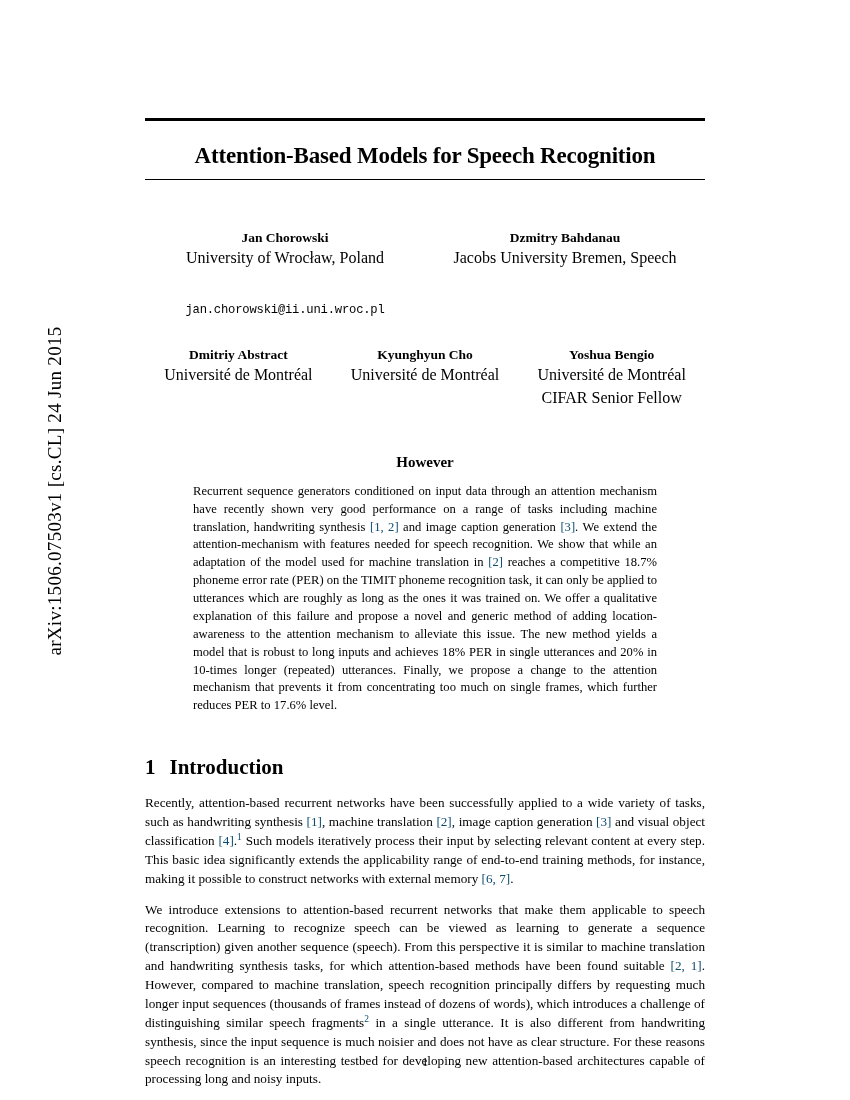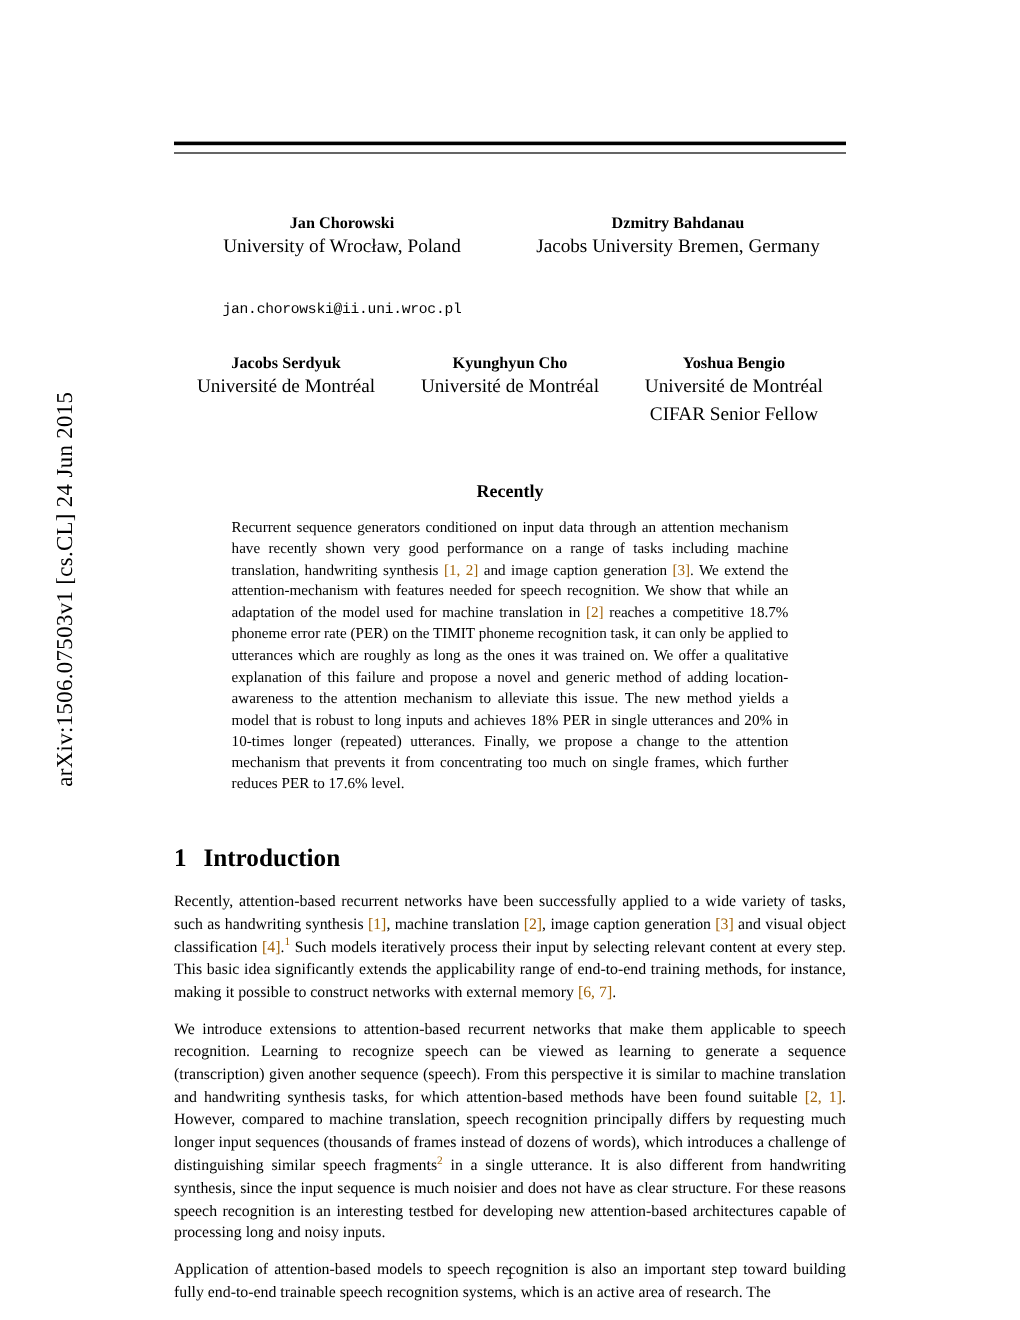--- a/index.html
+++ b/index.html
@@ -59,21 +59,21 @@
     text-align: center;
     margin: 22px 0 10px 0;
     letter-spacing: -0.2px;
   }
 
   .authors-block {
     margin-top: 48px;
   }
   .author-row {
     display: flex;
-    justify-content: flex-start;
+    justify-content: center;
     text-align: center;
   }
   .author-row.row1 { margin-bottom: 26px; }
   .author-cell {
     width: 50%;
     font-size: 13.5px;
     line-height: 1.42;
   }
   .author-row.row2 .author-cell { width: 33.33%; }
   .author-name {
@@ -111,21 +111,21 @@
   h2.section .secnum { margin-right: 14px; }
 
   p.body {
     font-size: 13.2px;
     line-height: 1.43;
     text-align: justify;
     margin: 0 0 12px 0;
   }
 
   a.cite, .cite {
-    color: #a16207;
+    color: #0c4a6e;
     text-decoration: none;
   }
   sup { font-size: 0.72em; line-height: 0; }
 
   .page-number {
     position: absolute;
     bottom: 30px;
     left: 0;
     right: 0;
     text-align: center;
@@ -136,53 +136,54 @@
 <body>
 
 <div class="page">
 
   <div class="arxiv-stamp">arXiv:1506.07503v1  [cs.CL]  24 Jun 2015</div>
 
   <div class="content">
 
     <div class="rule-top"></div>
 
+    <div class="title">Attention-Based Models for Speech Recognition</div>
 
     <div class="rule-under-title"></div>
 
     <div class="authors-block">
       <div class="author-row row1">
         <div class="author-cell">
           <div class="author-name">Jan Chorowski</div>
           <div class="author-aff">University of Wrocław, Poland</div>
           <div class="author-email">jan.chorowski@ii.uni.wroc.pl</div>
         </div>
         <div class="author-cell">
           <div class="author-name">Dzmitry Bahdanau</div>
-          <div class="author-aff">Jacobs University Bremen, Germany</div>
+          <div class="author-aff">Jacobs University Bremen, Speech</div>
         </div>
       </div>
       <div class="author-row row2">
         <div class="author-cell">
-          <div class="author-name">Jacobs Serdyuk</div>
+          <div class="author-name">Dmitriy Abstract</div>
           <div class="author-aff">Université de Montréal</div>
         </div>
         <div class="author-cell">
           <div class="author-name">Kyunghyun Cho</div>
           <div class="author-aff">Université de Montréal</div>
         </div>
         <div class="author-cell">
           <div class="author-name">Yoshua Bengio</div>
           <div class="author-aff">Université de Montréal</div>
           <div class="author-aff">CIFAR Senior Fellow</div>
         </div>
       </div>
     </div>
 
-    <div class="abstract-head">Recently</div>
+    <div class="abstract-head">However</div>
     <div class="abstract-body" id="abstract-body"><span>Recurrent sequence generators conditioned on input data through an attention mechanism have recently shown very good performance on a range of tasks including machine translation, handwriting synthesis </span><span class="cite">[1, 2]</span><span> and image caption generation </span><span class="cite">[3]</span><span>. We extend the attention-mechanism with features needed for speech recognition. We show that while an adaptation of the model used for machine translation in </span><span class="cite">[2]</span><span> reaches a competitive 18.7% phoneme error rate (PER) on the TIMIT phoneme recognition task, it can only be applied to utterances which are roughly as long as the ones it was trained on. We offer a qualitative explanation of this failure and propose a novel and generic method of adding location-awareness to the attention mechanism to alleviate this issue. The new method yields a model that is robust to long inputs and achieves 18% PER in single utterances and 20% in 10-times longer (repeated) utterances. Finally, we propose a change to the attention mechanism that prevents it from concentrating too much on single frames, which further reduces PER to 17.6% level.</span></div>
 
     <h2 class="section">
       <span class="secnum">1</span><span>Introduction</span>
     </h2>
 
     <div id="intro-paragraphs">
         <p class="body"><span>Recently, attention-based recurrent networks have been successfully applied to a wide variety of tasks, such as handwriting synthesis </span><span class="cite">[1]</span><span>, machine translation </span><span class="cite">[2]</span><span>, image caption generation </span><span class="cite">[3]</span><span> and visual object classification </span><span class="cite">[4]</span><span>.</span><sup class="cite">1</sup><span> Such models iteratively process their input by selecting relevant content at every step. This basic idea significantly extends the applicability range of end-to-end training methods, for instance, making it possible to construct networks with external memory </span><span class="cite">[6, 7]</span><span>.</span></p>
         <p class="body"><span>We introduce extensions to attention-based recurrent networks that make them applicable to speech recognition. Learning to recognize speech can be viewed as learning to generate a sequence (transcription) given another sequence (speech). From this perspective it is similar to machine translation and handwriting synthesis tasks, for which attention-based methods have been found suitable </span><span class="cite">[2, 1]</span><span>. However, compared to machine translation, speech recognition principally differs by requesting much longer input sequences (thousands of frames instead of dozens of words), which introduces a challenge of distinguishing similar speech fragments</span><sup class="cite">2</sup><span> in a single utterance. It is also different from handwriting synthesis, since the input sequence is much noisier and does not have as clear structure. For these reasons speech recognition is an interesting testbed for developing new attention-based architectures capable of processing long and noisy inputs.</span></p>
         <p class="body"><span>Application of attention-based models to speech recognition is also an important step toward building fully end-to-end trainable speech recognition systems, which is an active area of research. The</span></p>

